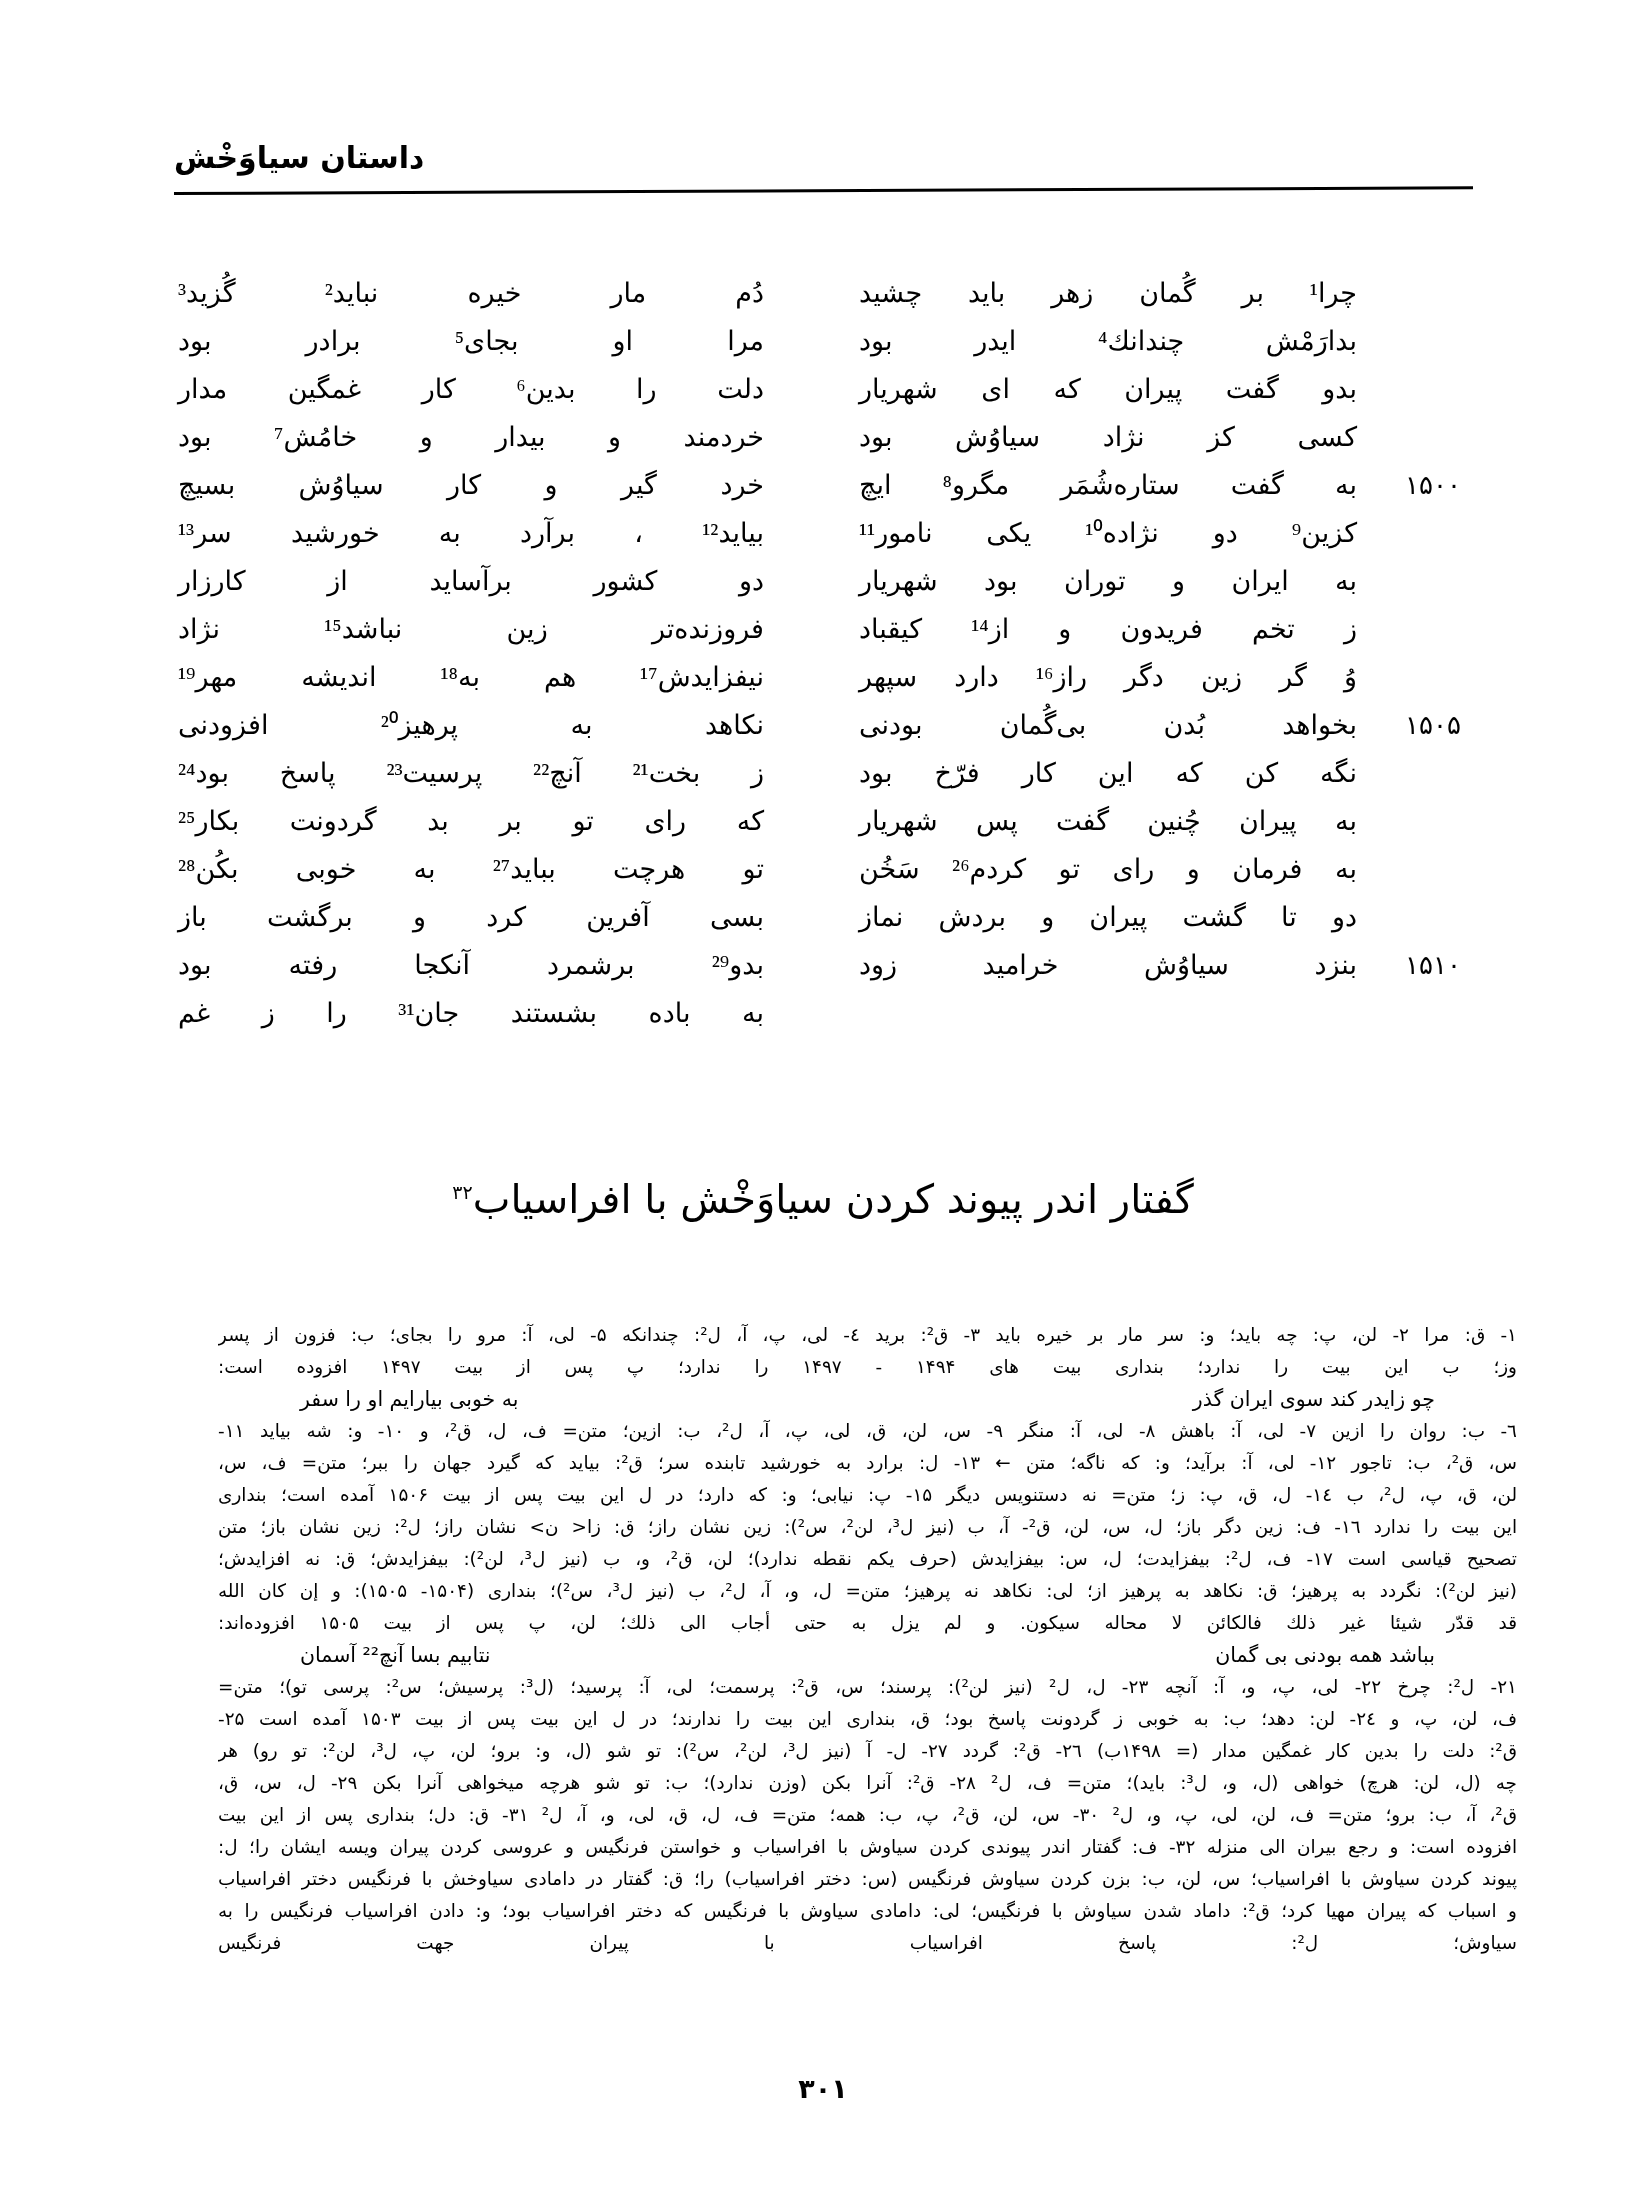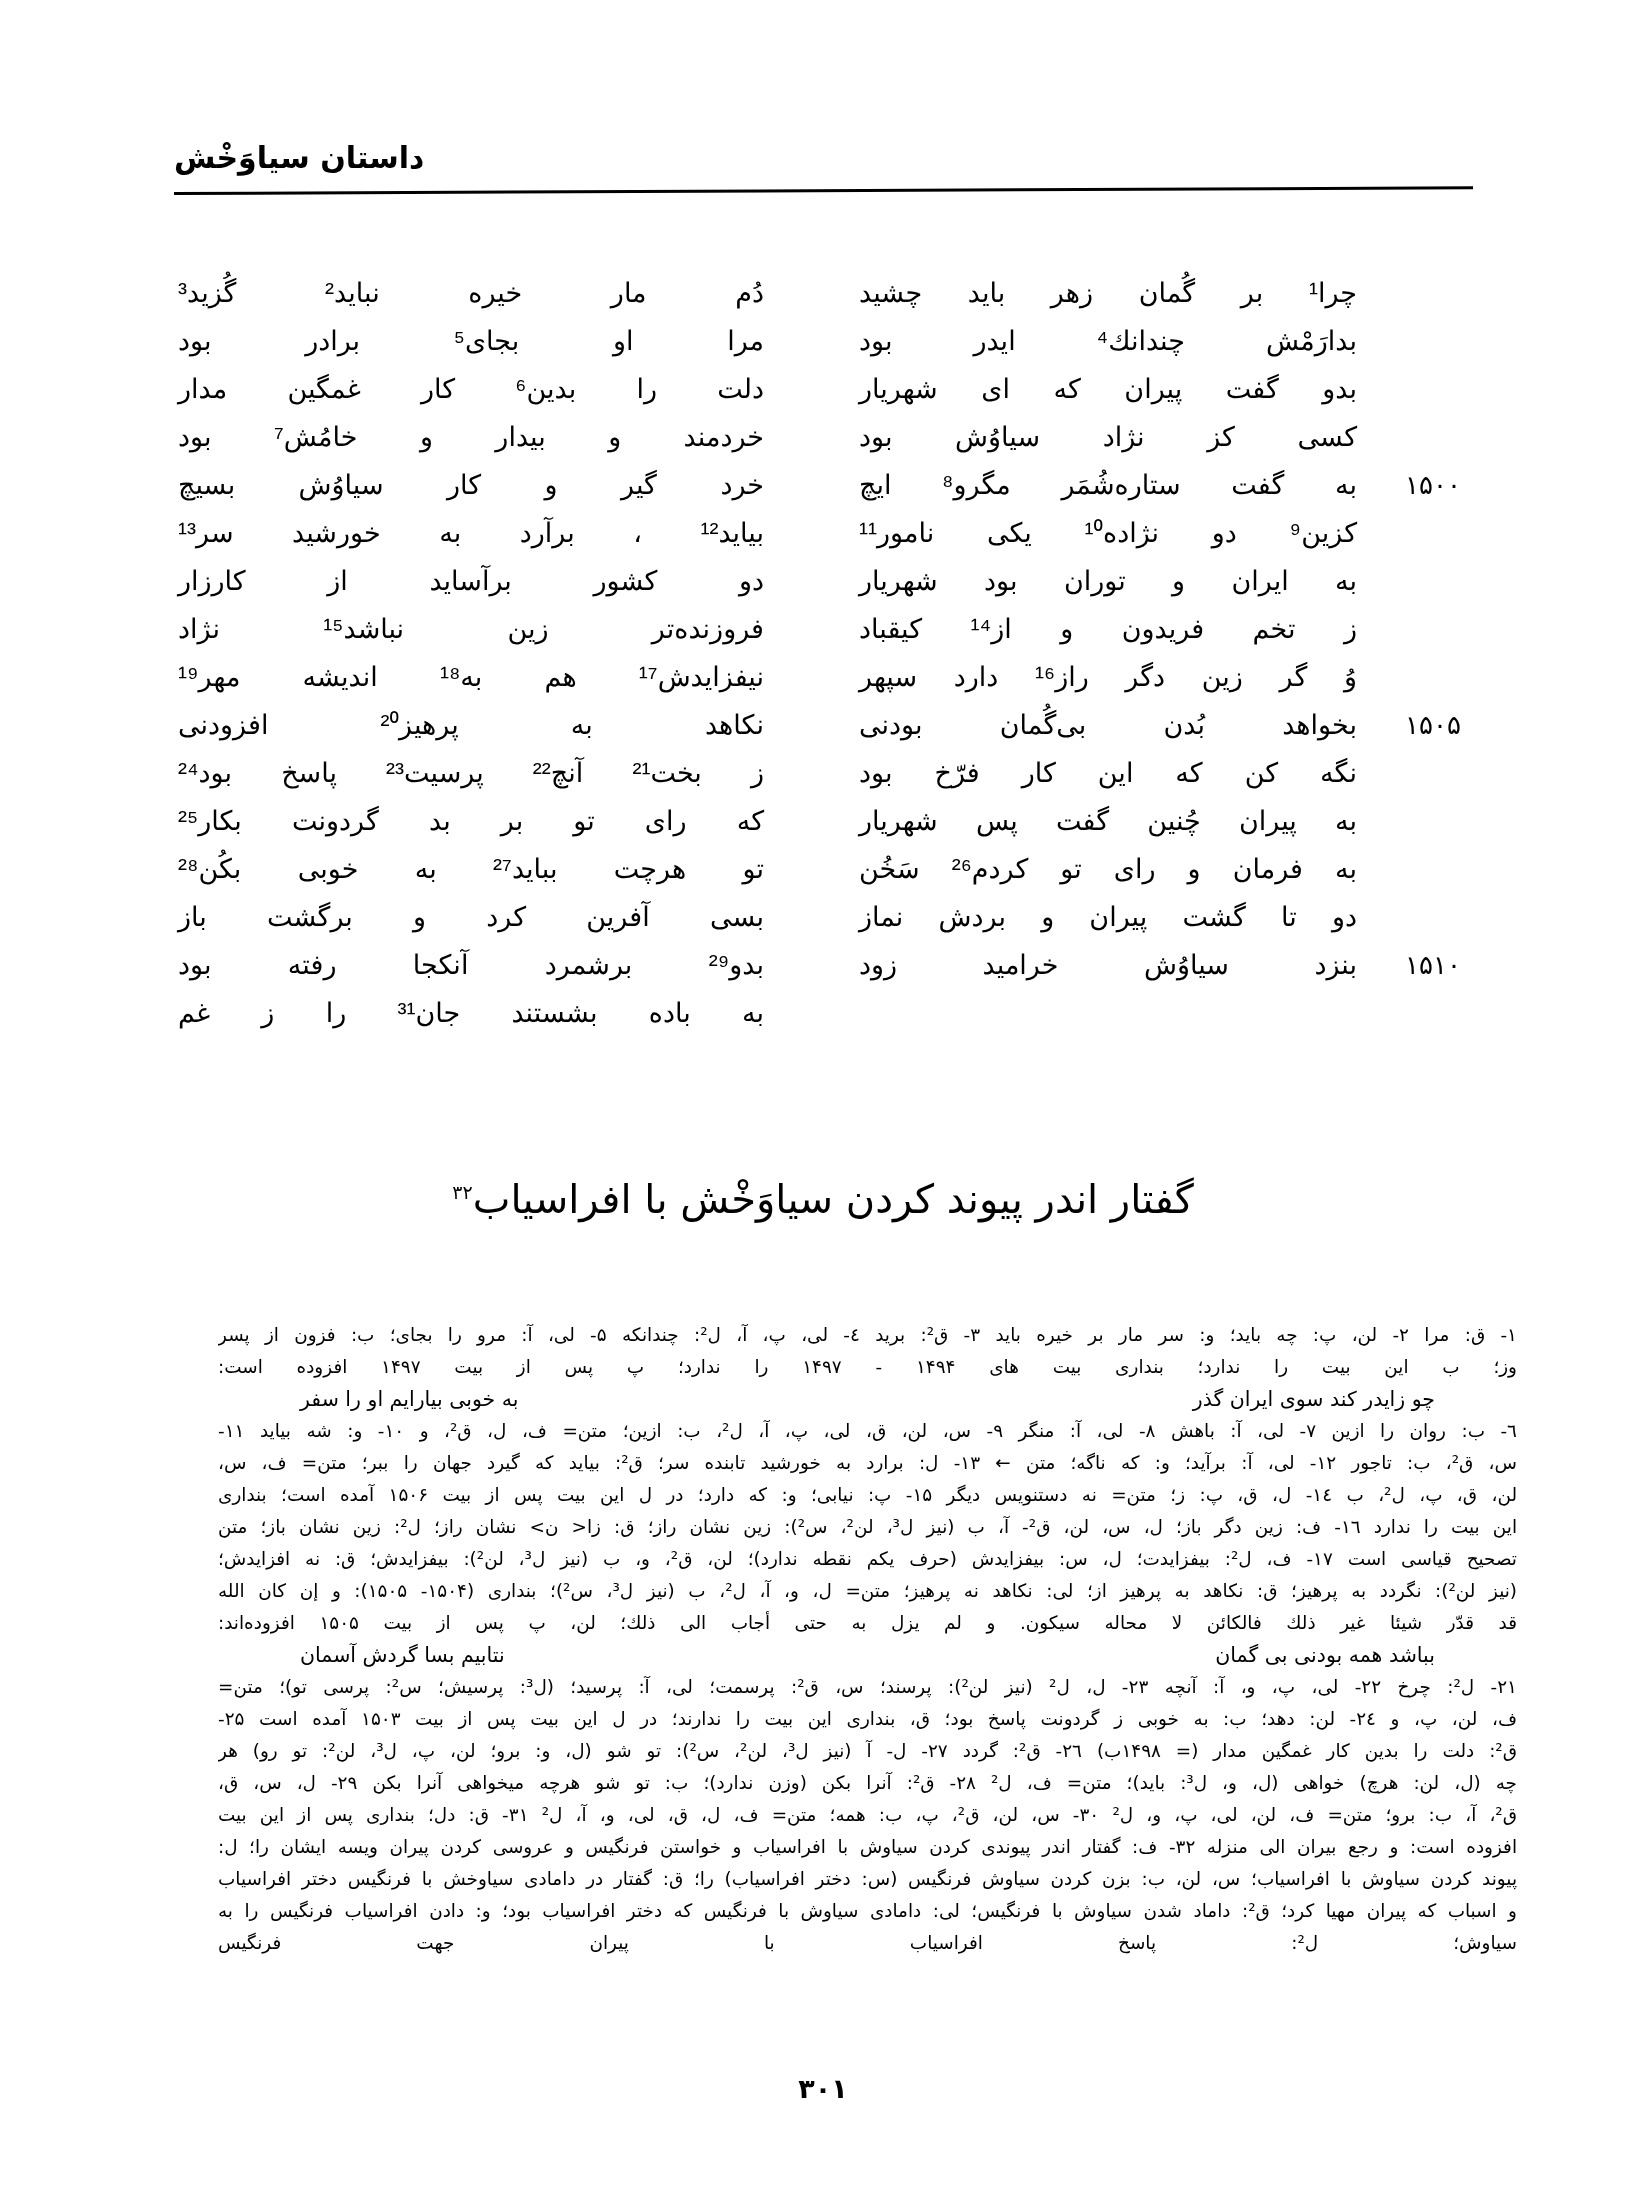--- a/index.html
+++ b/index.html
@@ -6,21 +6,21 @@
   body { width:1646px; height:2205px; position:relative; overflow:hidden; color:#000;
          font-family:"DejaVu Sans", sans-serif; }
   .header-title { position:absolute; left:174px; top:140px; font-size:30px; font-weight:bold;
                   direction:rtl; font-family:"DejaVu Sans", sans-serif; }
   .header-rule { position:absolute; left:174px; top:192px; width:1299px; height:3.4px; background:#000;
                  transform:rotate(-0.25deg); transform-origin:left center; }
   .verses { position:absolute; left:174px; top:273px; width:1306px; }
   .verse-row { position:relative; height:48px; direction:rtl; }
   .hemistich { position:absolute; top:0; height:41px; font-size:27px; line-height:41px;
                text-align:justify; text-align-last:justify; direction:rtl; white-space:nowrap;
-               font-family:Liberation Sans, sans-serif; }
+               font-family:Liberation Serif, serif; }
   .hemistich.first { right:123px; width:498px; }
   .hemistich.second { right:716px; width:586px; }
   .verse-num { position:absolute; right:0; top:0; font-size:26px; line-height:41px; width:75px;
                text-align:left; direction:ltr; }
   .section-heading { position:absolute; left:0; width:1646px; top:1176px; text-align:center;
                      font-size:40px; font-weight:normal; direction:rtl; }
   .section-heading sup { font-size:19px; }
   .footnotes { position:absolute; left:174px; top:1319px; width:1299px; direction:rtl;
                font-size:18.4px; line-height:32px; text-align:justify;margin-left:44px; }
   .fn-line { height:32px; white-space:nowrap; overflow:hidden; text-align:justify; text-align-last:justify; }
@@ -129,21 +129,21 @@
   </div>
   <div class="fn-line">٦- ب: روان را ازین   ۷- لی، آ: باهش   ۸- لی، آ: منگر   ۹- س، لن، ق، لی، پ، آ، ل²، ب: ازین؛ متن= ف، ل، ق²، و   ۱۰- و: شه بیاید   ۱۱-</div>
   <div class="fn-line">س، ق²، ب: تاجور   ۱۲- لی، آ: برآید؛ و: که ناگه؛ متن ←   ۱۳- ل: برارد به خورشید تابنده سر؛ ق²: بیاید که گیرد جهان را ببر؛ متن= ف، س،</div>
   <div class="fn-line">لن، ق، پ، ل²، ب   ١٤- ل، ق، پ: ز؛ متن= نه دستنویس دیگر   ۱۵- پ: نیابی؛ و: که دارد؛ در ل این بیت پس از بیت ۱۵۰۶ آمده است؛ بنداری</div>
   <div class="fn-line">این بیت را ندارد   ١٦- ف: زین دگر باز؛ ل، س، لن، ق²- آ، ب (نیز ل³، لن²، س²): زین نشان راز؛ ق: زا&lt; ن&gt; نشان راز؛ ل²: زین نشان باز؛ متن</div>
   <div class="fn-line">تصحیح قیاسی است   ۱۷- ف، ل²: بیفزایدت؛ ل، س: بیفزایدش (حرف یکم نقطه ندارد)؛ لن، ق²، و، ب (نیز ل³، لن²): بیفزایدش؛ ق: نه افزایدش؛</div>
   <div class="fn-line">(نیز لن²): نگردد به پرهیز؛ ق: نکاهد به پرهیز از؛ لی: نکاهد نه پرهیز؛ متن= ل، و، آ، ل²، ب (نیز ل³، س²)؛ بنداری (۱۵۰۴- ۱۵۰۵): و إن كان الله</div>
   <div class="fn-line">قد قدّر شیئا غیر ذلك فالکائن لا محاله سیکون. و لم یزل به حتی أجاب الی ذلك؛ لن، پ پس از بیت ۱۵۰۵ افزوده‌اند:</div>
   <div class="fn-verse">
     <span>بباشد همه بودنی بی گمان</span>
-    <span>نتابیم بسا گردش آسمان</span>
+    <span>نتابیم بسا آنچ²² آسمان</span>
   </div>
   <div class="fn-line">۲۱- ل²: چرخ   ۲۲- لی، پ، و، آ: آنچه   ۲۳- ل، ل² (نیز لن²): پرسند؛ س، ق²: پرسمت؛ لی، آ: پرسید؛ (ل³: پرسیش؛ س²: پرسی تو)؛ متن=</div>
   <div class="fn-line">ف، لن، پ، و   ٢٤- لن: دهد؛ ب: به خوبی ز گردونت پاسخ بود؛ ق، بنداری این بیت را ندارند؛ در ل این بیت پس از بیت ۱۵۰۳ آمده است   ۲۵-</div>
   <div class="fn-line">ق²: دلت را بدین کار غمگین مدار (= ۱۴۹۸ب)   ۲٦- ق²: گردد   ۲۷- ل- آ (نیز ل³، لن²، س²): تو شو (ل، و: برو؛ لن، پ، ل³، لن²: تو رو) هر</div>
   <div class="fn-line">چه (ل، لن: هرچ) خواهی (ل، و، ل³: باید)؛ متن= ف، ل²   ۲۸- ق²: آنرا بکن (وزن ندارد)؛ ب: تو شو هرچه میخواهی آنرا بکن   ۲۹- ل، س، ق،</div>
   <div class="fn-line">ق²، آ، ب: برو؛ متن= ف، لن، لی، پ، و، ل²   ۳۰- س، لن، ق²، پ، ب: همه؛ متن= ف، ل، ق، لی، و، آ، ل²   ۳۱- ق: دل؛ بنداری پس از این بیت</div>
   <div class="fn-line">افزوده است: و رجع بیران الی منزله   ۳۲- ف: گفتار اندر پیوندی کردن سیاوش با افراسیاب و خواستن فرنگیس و عروسی کردن پیران ویسه ایشان را؛ ل:</div>
   <div class="fn-line">پیوند کردن سیاوش با افراسیاب؛ س، لن، ب: بزن کردن سیاوش فرنگیس (س: دختر افراسیاب) را؛ ق: گفتار در دامادی سیاوخش با فرنگیس دختر افراسیاب</div>
   <div class="fn-line">و اسباب که پیران مهیا کرد؛ ق²: داماد شدن سیاوش با فرنگیس؛ لی: دامادی سیاوش با فرنگیس که دختر افراسیاب بود؛ و: دادن افراسیاب فرنگیس را به</div>
   <div class="fn-line">سیاوش؛ ل²: پاسخ افراسیاب با پیران جهت فرنگیس</div>

